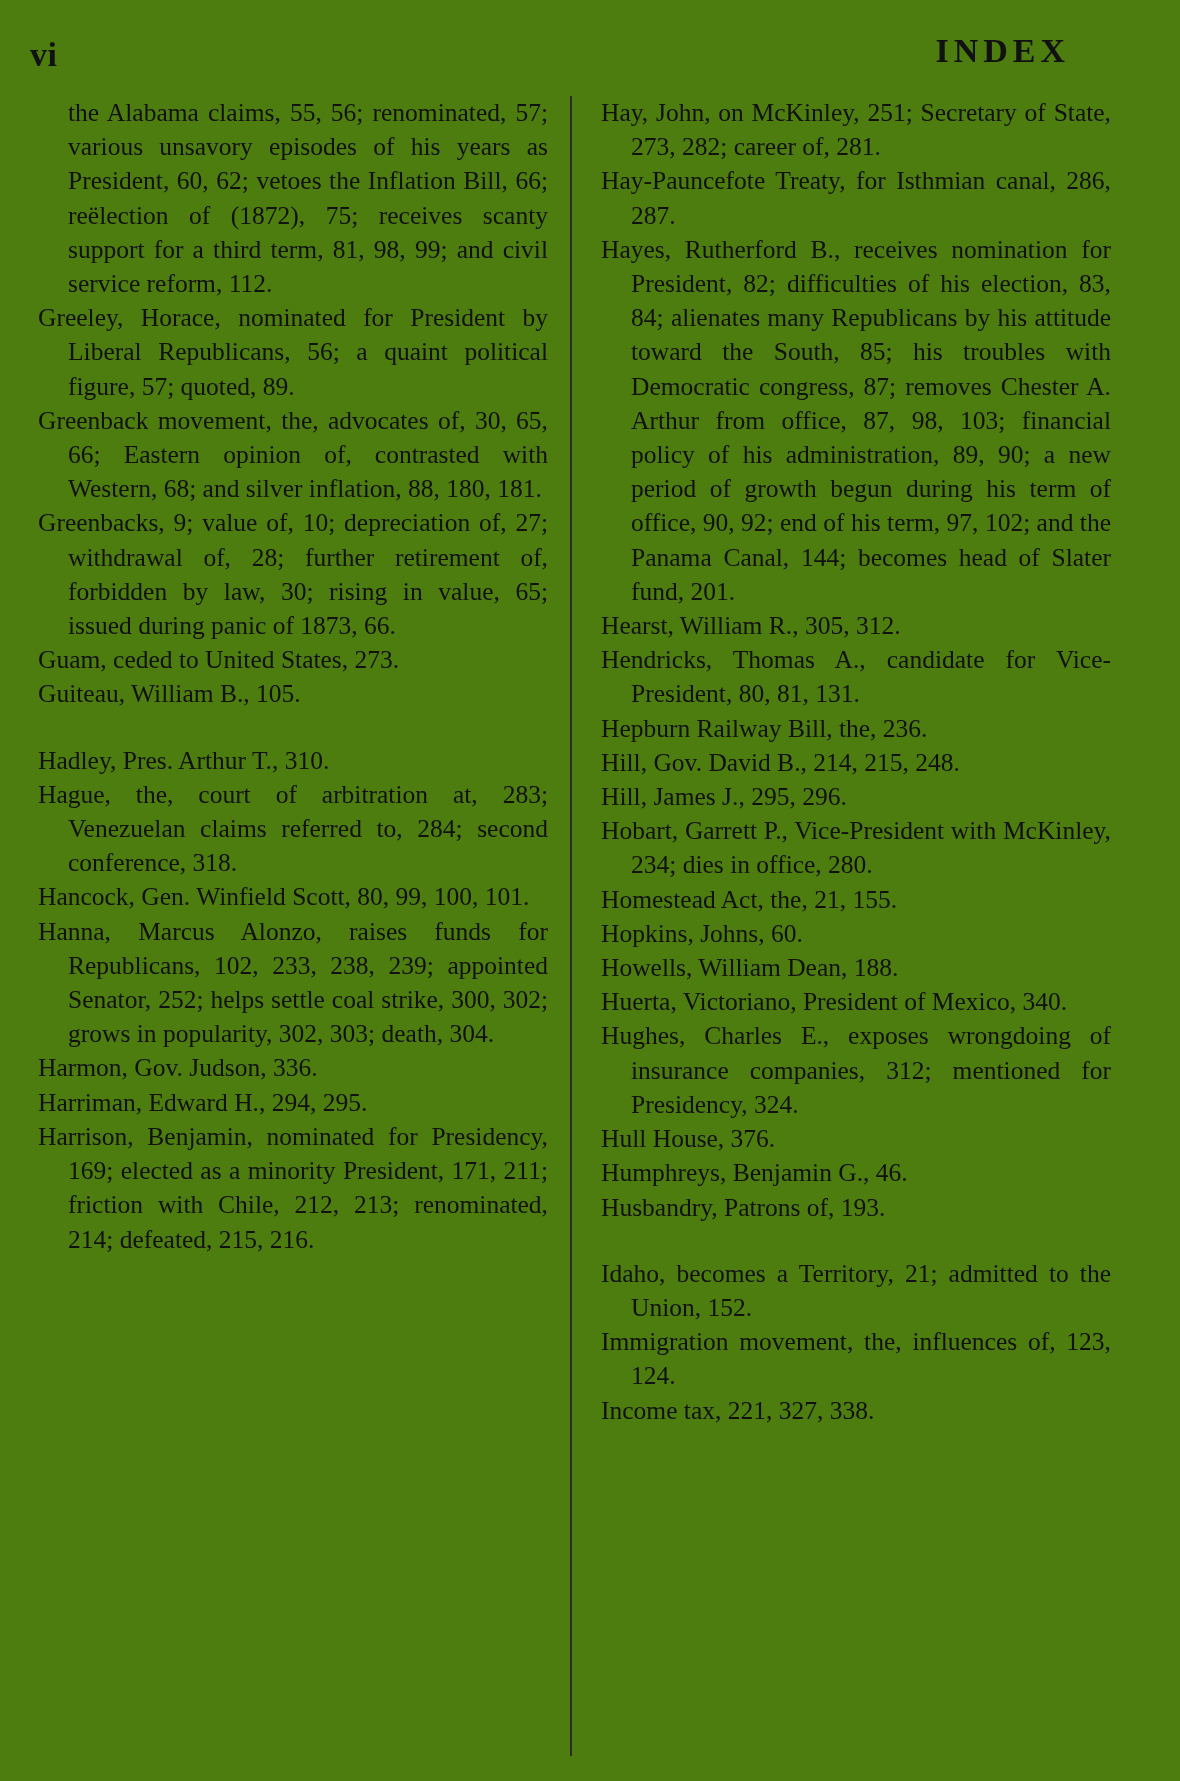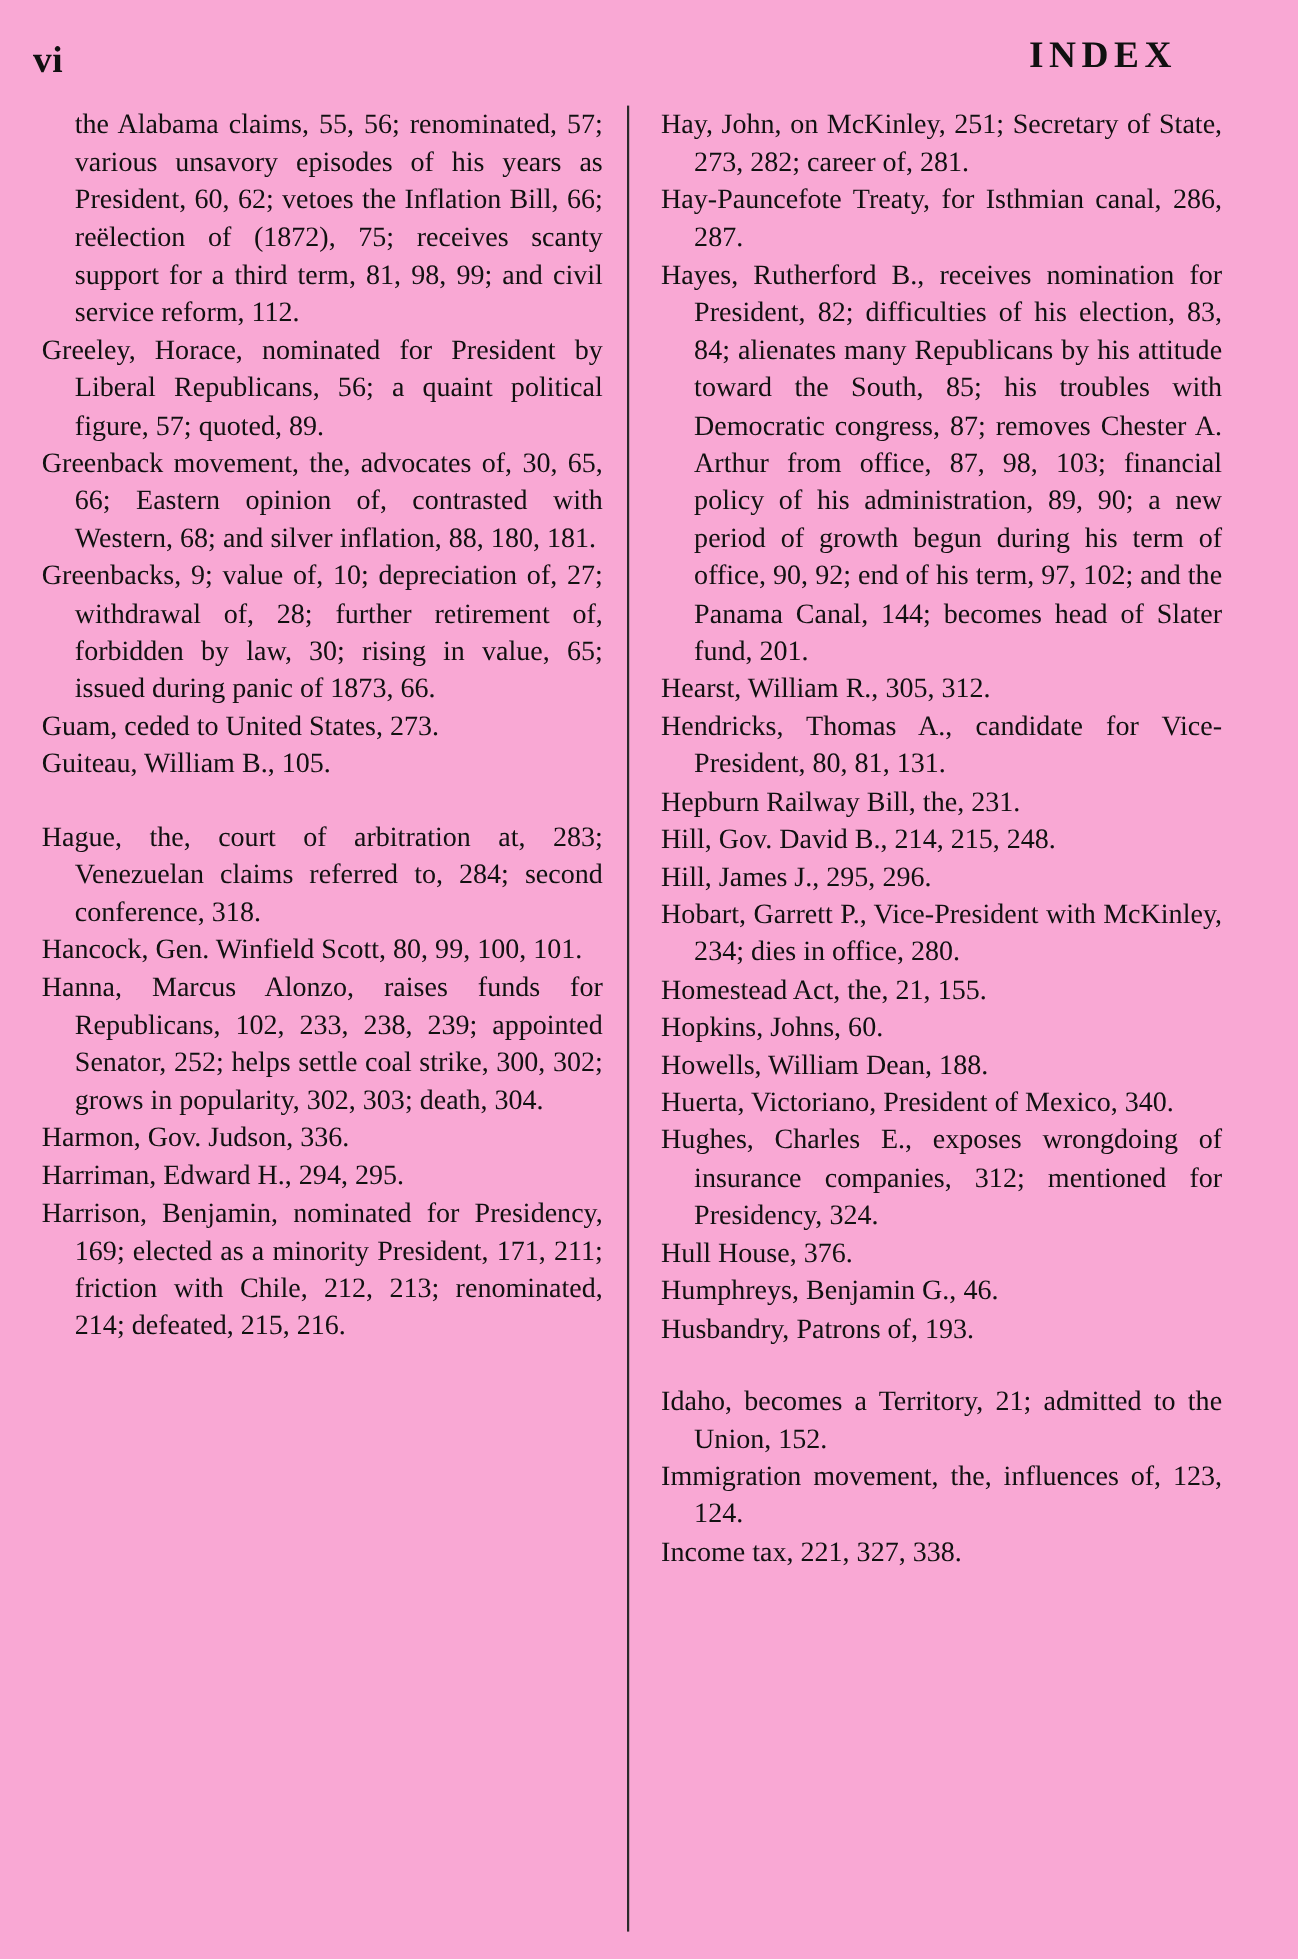--- a/index.html
+++ b/index.html
@@ -4,21 +4,21 @@
 <style>
   html, body {
     margin: 0;
     padding: 0;
     background: #ffffff;
   }
   .page {
     position: relative;
     width: 1180px;
     height: 1781px;
-    background: #f9a8d4;
+    background: #4d7c0f;
     font-family: "Liberation Serif", serif;
     color: #111111;
     overflow: hidden;
   }
   .header {
     position: absolute;
     top: 20px;
     left: 0;
     width: 1180px;
     height: 60px;
@@ -90,34 +90,35 @@
 
   <div class="columns">
     <div class="col left" id="col-left">
         <p class="entry cont">the Alabama claims, 55, 56; renominated, 57; various unsavory episodes of his years as President, 60, 62; vetoes the Inflation Bill, 66; reëlection of (1872), 75; receives scanty support for a third term, 81, 98, 99; and civil service reform, 112.</p>
         <p class="entry">Greeley, Horace, nominated for President by Liberal Republicans, 56; a quaint political figure, 57; quoted, 89.</p>
         <p class="entry">Greenback movement, the, advocates of, 30, 65, 66; Eastern opinion of, contrasted with Western, 68; and silver inflation, 88, 180, 181.</p>
         <p class="entry">Greenbacks, 9; value of, 10; depreciation of, 27; withdrawal of, 28; further retirement of, forbidden by law, 30; rising in value, 65; issued during panic of 1873, 66.</p>
         <p class="entry">Guam, ceded to United States, 273.</p>
         <p class="entry">Guiteau, William B., 105.</p>
         <div class="gap"></div>
+        <p class="entry">Hadley, Pres. Arthur T., 310.</p>
         <p class="entry">Hague, the, court of arbitration at, 283; Venezuelan claims referred to, 284; second conference, 318.</p>
         <p class="entry">Hancock, Gen. Winfield Scott, 80, 99, 100, 101.</p>
         <p class="entry">Hanna, Marcus Alonzo, raises funds for Republicans, 102, 233, 238, 239; appointed Senator, 252; helps settle coal strike, 300, 302; grows in popularity, 302, 303; death, 304.</p>
         <p class="entry">Harmon, Gov. Judson, 336.</p>
         <p class="entry">Harriman, Edward H., 294, 295.</p>
         <p class="entry">Harrison, Benjamin, nominated for Presidency, 169; elected as a minority President, 171, 211; friction with Chile, 212, 213; renominated, 214; defeated, 215, 216.</p>
       </div>
     <div class="col right" id="col-right">
         <p class="entry">Hay, John, on McKinley, 251; Secretary of State, 273, 282; career of, 281.</p>
         <p class="entry">Hay-Pauncefote Treaty, for Isthmian canal, 286, 287.</p>
         <p class="entry">Hayes, Rutherford B., receives nomination for President, 82; difficulties of his election, 83, 84; alienates many Republicans by his attitude toward the South, 85; his troubles with Democratic congress, 87; removes Chester A. Arthur from office, 87, 98, 103; financial policy of his administration, 89, 90; a new period of growth begun during his term of office, 90, 92; end of his term, 97, 102; and the Panama Canal, 144; becomes head of Slater fund, 201.</p>
         <p class="entry">Hearst, William R., 305, 312.</p>
         <p class="entry">Hendricks, Thomas A., candidate for Vice-President, 80, 81, 131.</p>
-        <p class="entry">Hepburn Railway Bill, the, 231.</p>
+        <p class="entry">Hepburn Railway Bill, the, 236.</p>
         <p class="entry">Hill, Gov. David B., 214, 215, 248.</p>
         <p class="entry">Hill, James J., 295, 296.</p>
         <p class="entry">Hobart, Garrett P., Vice-President with McKinley, 234; dies in office, 280.</p>
         <p class="entry">Homestead Act, the, 21, 155.</p>
         <p class="entry">Hopkins, Johns, 60.</p>
         <p class="entry">Howells, William Dean, 188.</p>
         <p class="entry">Huerta, Victoriano, President of Mexico, 340.</p>
         <p class="entry">Hughes, Charles E., exposes wrongdoing of insurance companies, 312; mentioned for Presidency, 324.</p>
         <p class="entry">Hull House, 376.</p>
         <p class="entry">Humphreys, Benjamin G., 46.</p>

